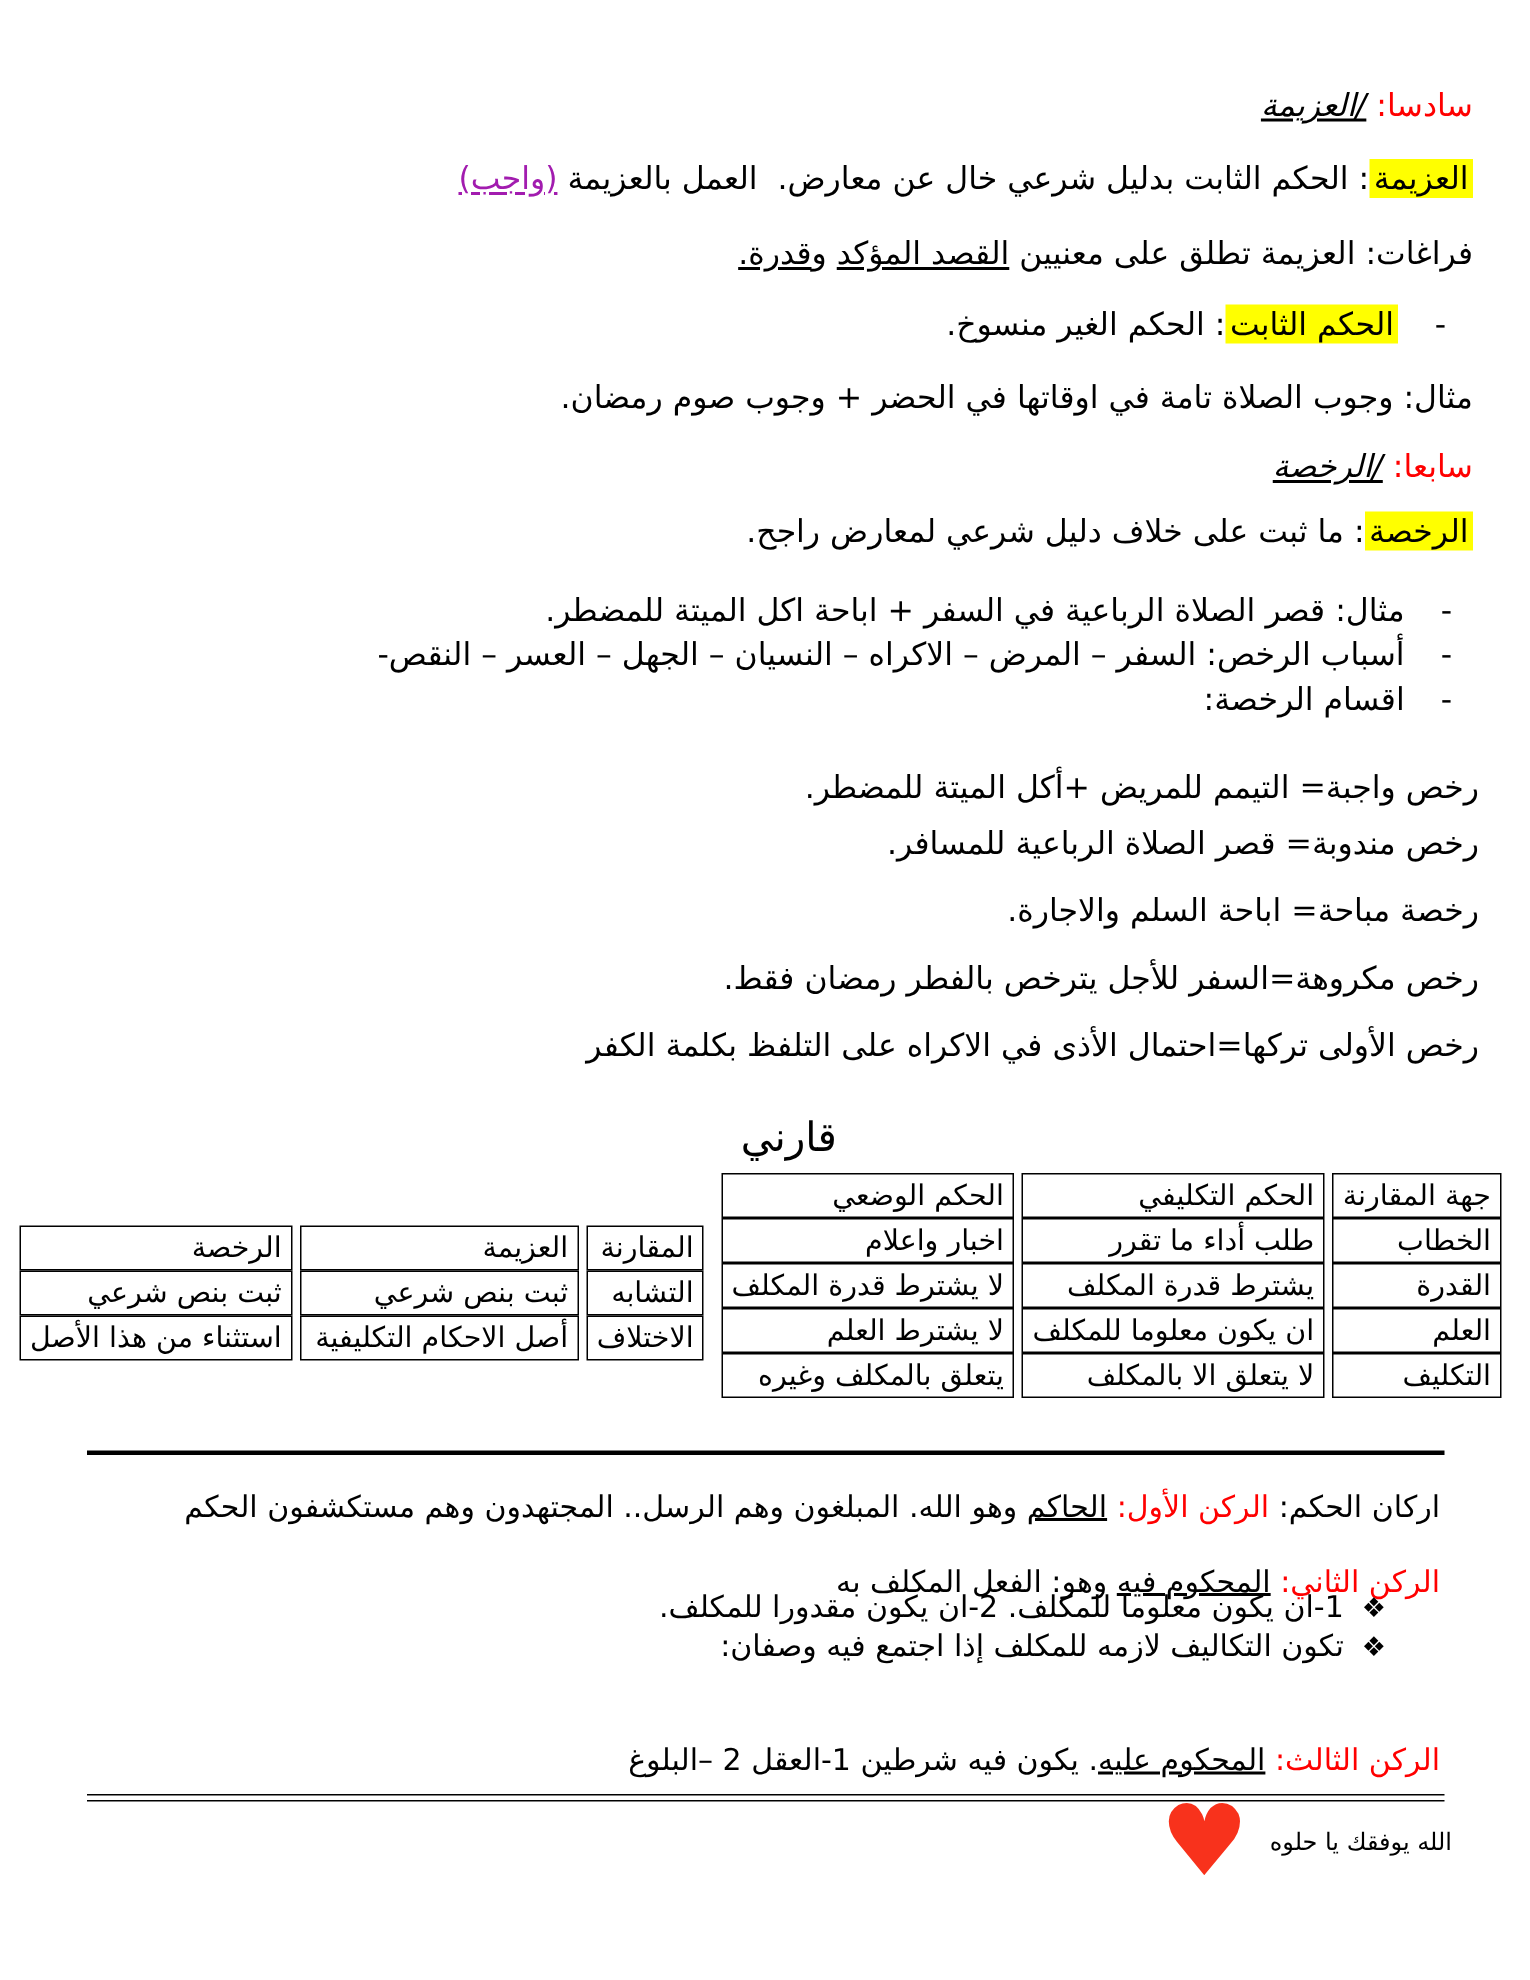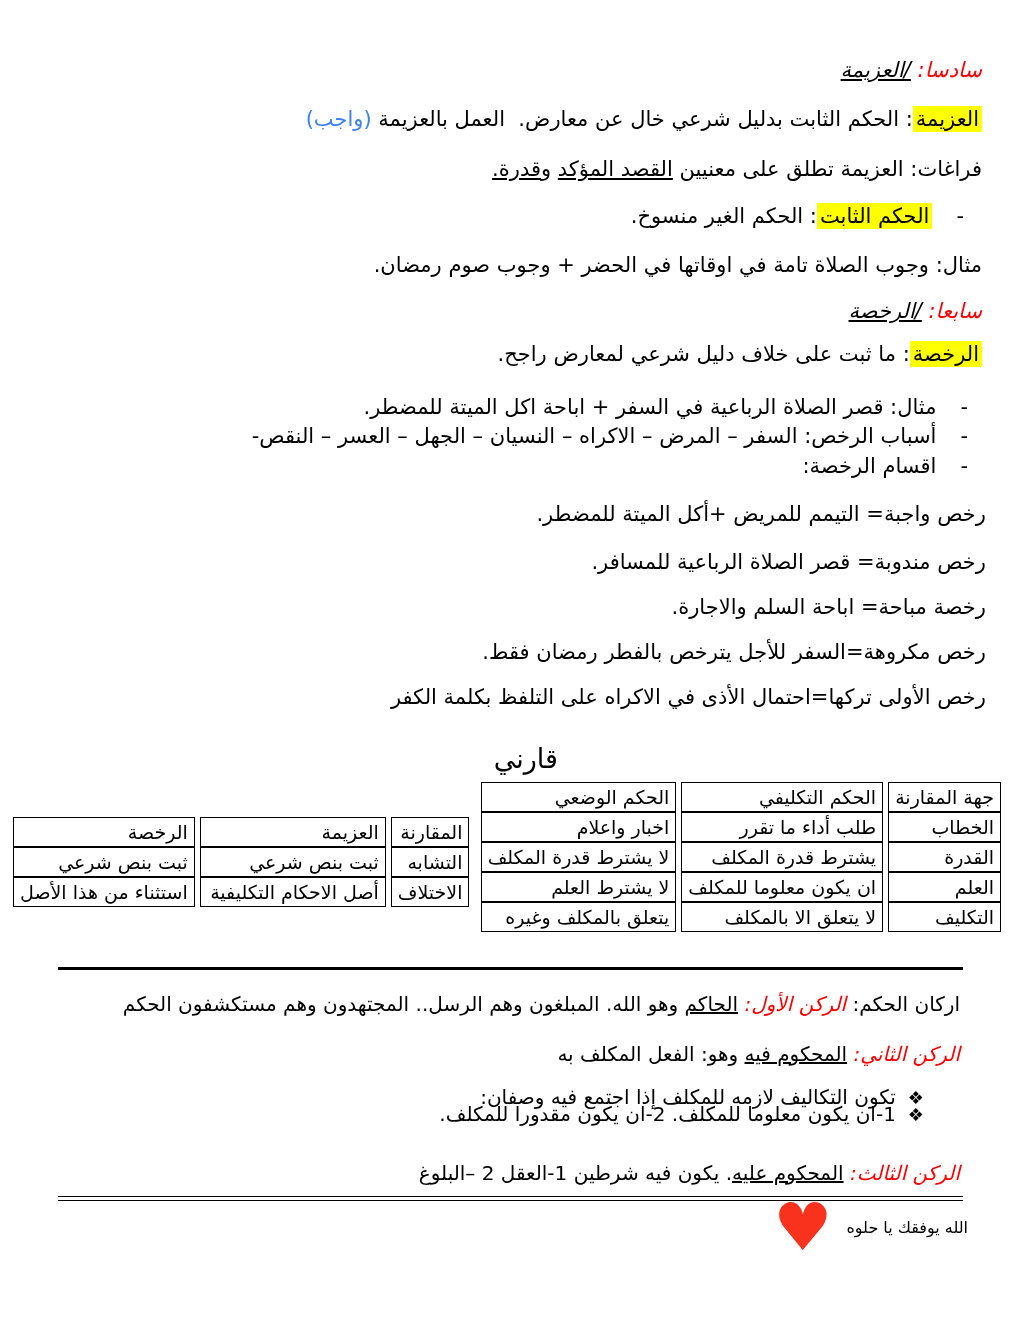--- a/index.html
+++ b/index.html
@@ -1,20 +1,20 @@
 <!DOCTYPE html>
 <html lang="ar" dir="rtl"><head>
 <meta charset="utf-8">
 <style>
   html,body{margin:0;padding:0;background:#ffffff;}
   body{width:1020px;height:1320px;font-family:"DejaVu Sans",sans-serif;direction:rtl;color:#000;}
   #page{position:relative;width:1020px;height:1320px;overflow:hidden;background:#fff;}
   .line{position:absolute;right:38px;margin:0;font-size:21px;line-height:30px;white-space:nowrap;color:#000;}
-  .red{color:#ff0000;font-style:italic;}
-  .blue{color:#3b82f6;}
+  .red{color:#ff0000;}
+  .blue{color:#a21caf;text-decoration:underline;}
   .hl{background:#ffff00;padding:1px 3px;}
   .u{text-decoration:underline;}
   .itu{font-style:italic;text-decoration:underline;}
   .b{font-weight:normal;}
   .dash{display:inline-block;margin-left:24px;}
   .diamond{display:inline-block;margin-left:12px;font-size:18px;}
   .compare-title{position:absolute;top:731px;right:450px;font-size:27px;margin:12px;}
   table.cmp{position:absolute;border-collapse:separate;border-spacing:5px 0;font-size:19px;}
   table.cmp td{border:1.5px solid #000;padding:1px 6px;height:26px;text-align:right;vertical-align:middle;white-space:nowrap;}
   #table-hukm{top:782px;right:14px;}
@@ -44,21 +44,21 @@
   <p class="line" style="top:296px"><span class="red">سابعا:</span> <span class="itu">/الرخصة</span></p>
 
   <p class="line" style="top:339px"><span class="hl">الرخصة</span><span>: ما ثبت على خلاف دليل شرعي لمعارض راجح.</span></p>
 
   <p class="line" style="top:392px;right:52px"><span class="dash">-</span><span>مثال: قصر الصلاة الرباعية في السفر + اباحة اكل الميتة للمضطر.</span></p>
 
   <p class="line" style="top:421px;right:52px"><span class="dash">-</span><span class="b">أسباب الرخص:</span><span> السفر – المرض – الاكراه – النسيان – الجهل – العسر – النقص-</span></p>
 
   <p class="line" style="top:451px;right:52px"><span class="dash">-</span><span class="b">اقسام الرخصة:</span></p>
 
-  <p class="line" style="top:499px;right:34px">رخص واجبة= التيمم للمريض +أكل الميتة للمضطر.</p>
+  <p class="line" style="top:510px;right:34px">رخص واجبة= التيمم للمريض +أكل الميتة للمضطر.</p>
   <p class="line" style="top:547px;right:34px">رخص مندوبة= قصر الصلاة الرباعية للمسافر.</p>
   <p class="line" style="top:592px;right:34px">رخصة مباحة= اباحة السلم والاجارة.</p>
   <p class="line" style="top:637px;right:34px">رخص مكروهة=السفر للأجل يترخص بالفطر رمضان فقط.</p>
   <p class="line" style="top:682px;right:34px">رخص الأولى تركها=احتمال الأذى في الاكراه على التلفظ بكلمة الكفر</p>
 
   <p class="compare-title">قارني</p>
 
   <table class="cmp" id="table-hukm">
     <colgroup>
         <col style="width:112px">
@@ -120,21 +120,21 @@
     </table>
 
   <div class="rule rule-single" style="top:967px"></div>
 
   <p class="line small" style="top:989px;right:60px"><span>اركان الحكم: </span><span class="red">الركن الأول: </span><span class="u">الحاكم</span><span> وهو الله. المبلغون وهم الرسل.. المجتهدون وهم مستكشفون الحكم</span></p>
 
   <p class="line small" style="top:1039px;right:60px"><span class="red">الركن الثاني: </span><span class="u">المحكوم فيه</span><span> وهو: الفعل المكلف به</span></p>
 
   <p class="line small" style="top:1082px;right:96px"><span class="diamond">❖</span><span>تكون التكاليف لازمه للمكلف إذا اجتمع فيه وصفان:</span></p>
 
-  <p class="line small" style="top:1099px;right:96px"><span class="diamond">❖</span><span>1-ان يكون معلوما للمكلف. 2-ان يكون مقدورا للمكلف.</span></p>
+  <p class="line small" style="top:1056px;right:96px"><span class="diamond">❖</span><span>1-ان يكون معلوما للمكلف. 2-ان يكون مقدورا للمكلف.</span></p>
 
   <p class="line small" style="top:1158px;right:60px"><span class="red">الركن الثالث: </span><span class="u">المحكوم عليه</span><span>. يكون فيه شرطين 1-العقل 2 –البلوغ</span></p>
 
   <div class="rule rule-double" style="top:1196px"></div>
 
   <p class="line" style="top:1208px;right:52px"><span class="footer-text">الله يوفقك يا حلوه</span><span class="heart">♥</span></p>
 
 </div>
 
 </body></html>

